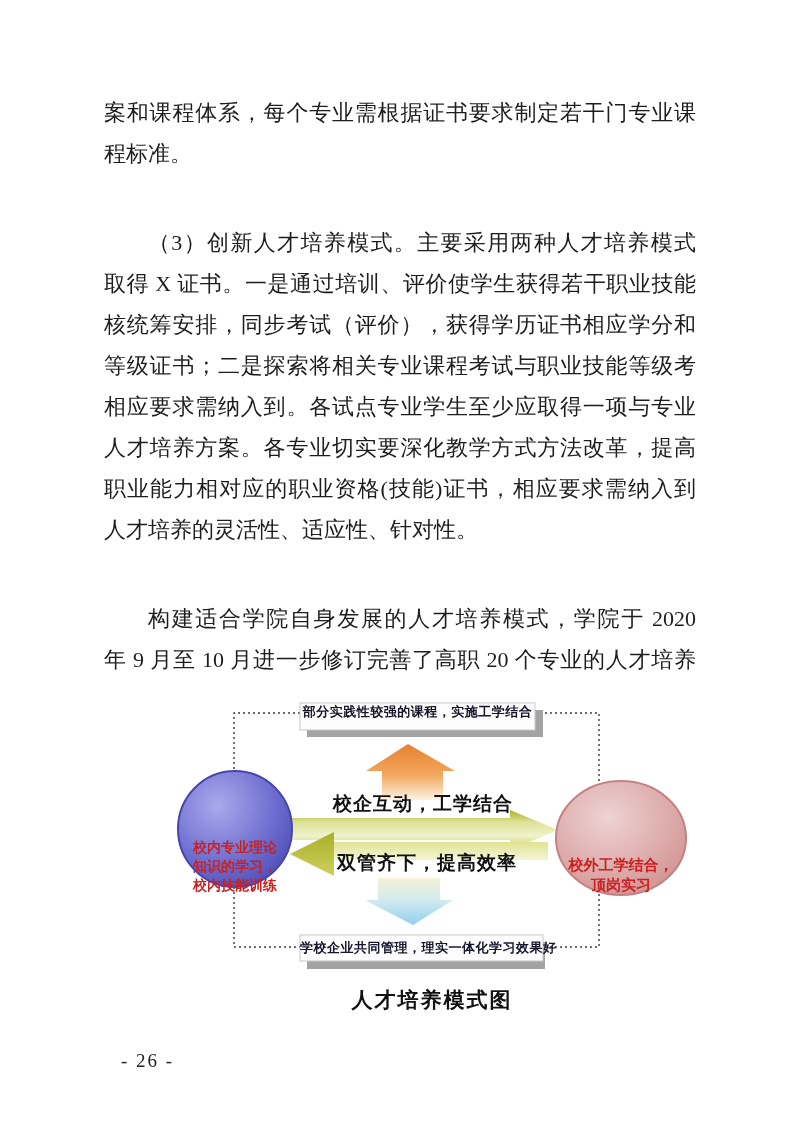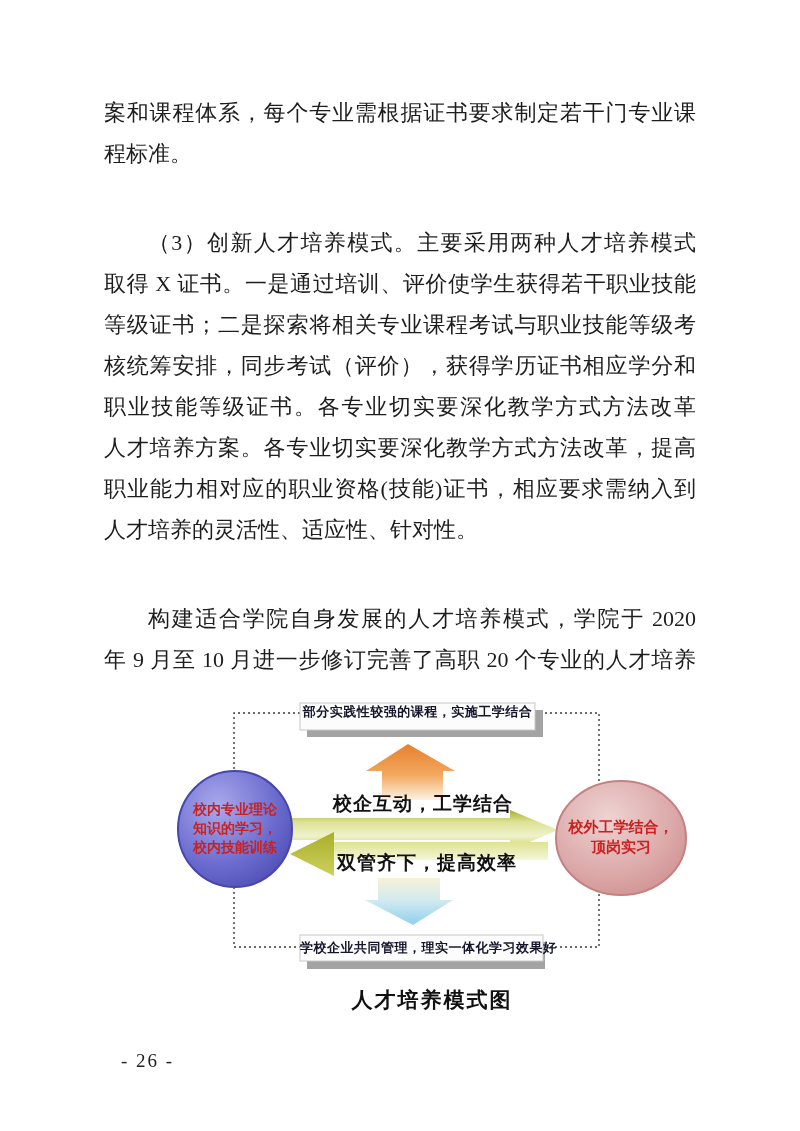--- a/index.html
+++ b/index.html
@@ -14,42 +14,42 @@
   .diagram{position:absolute;left:165px;top:690px;width:545px;height:295px;
            font-family:"Liberation Sans","DejaVu Sans",sans-serif;}
   .diagram svg{position:absolute;left:0;top:0;}
   .dlabel{position:absolute;font-weight:bold;color:#15152b;white-space:nowrap;}
   .boxlabel{font-size:13px;letter-spacing:0.5px;text-align:center;}
   .top-box-label{left:135px;top:8px;width:235px;height:27px;line-height:27px;}
   .bottom-box-label{left:135px;top:245px;width:243px;height:26px;line-height:26px;}
   .mid-label{font-size:19px;color:#111;transform:translateX(-50%);letter-spacing:1px;}
   .mid-top{left:258px;top:101px;}
   .mid-bottom{left:262px;top:160px;}
-  .circle-label{position:absolute;font-weight:bold;color:#cb2020;text-align:center;}
+  .circle-label{position:absolute;font-weight:bold;color:#cb2020;text-align:center;margin-top:38px;}
   .left-circle-label{left:12px;top:110px;width:116px;font-size:14px;line-height:19px;}
   .right-circle-label{left:391px;top:127px;width:130px;font-size:15px;line-height:20px;}
   
   .caption{position:absolute;left:0;top:986px;width:100%;text-align:center;
            font-weight:bold;font-size:21px;letter-spacing:2px;color:#111;padding-left:32px;}
   .page-number{position:absolute;left:121px;top:1050px;font-size:19px;color:#222;
                letter-spacing:2px;}
 </style>
 </head>
 <body>
 
 <div class="page">
 
   <div class="text-block">
     <div class="tline fill">案和课程体系，每个专业需根据证书要求制定若干门专业课</div>
     <div class="tline">程标准。</div>
     <div class="tline indent fill">（3）创新人才培养模式。主要采用两种人才培养模式</div>
     <div class="tline fill">取得 X 证书。一是通过培训、评价使学生获得若干职业技能</div>
+    <div class="tline fill">核统筹安排，同步考试（评价），获得学历证书相应学分和</div>
     <div class="tline fill">等级证书；二是探索将相关专业课程考试与职业技能等级考</div>
-    <div class="tline fill">核统筹安排，同步考试（评价），获得学历证书相应学分和</div>
-    <div class="tline fill">职业技能等级证书。各专业切实要深化教学方式方法改革</div>
+    <div class="tline fill">相应要求需纳入到。各试点专业学生至少应取得一项与专业</div>
     <div class="tline fill">人才培养方案。各专业切实要深化教学方式方法改革，提高</div>
     <div class="tline fill">职业能力相对应的职业资格(技能)证书，相应要求需纳入到</div>
     <div class="tline">人才培养的灵活性、适应性、针对性。</div>
     <div class="tline indent fill">构建适合学院自身发展的人才培养模式，学院于 2020</div>
     <div class="tline fill">年 9 月至 10 月进一步修订完善了高职 20 个专业的人才培养</div>
   </div>
 
   <div class="diagram">
     <svg width="545" height="295" viewBox="0 0 545 295">
       <defs>

